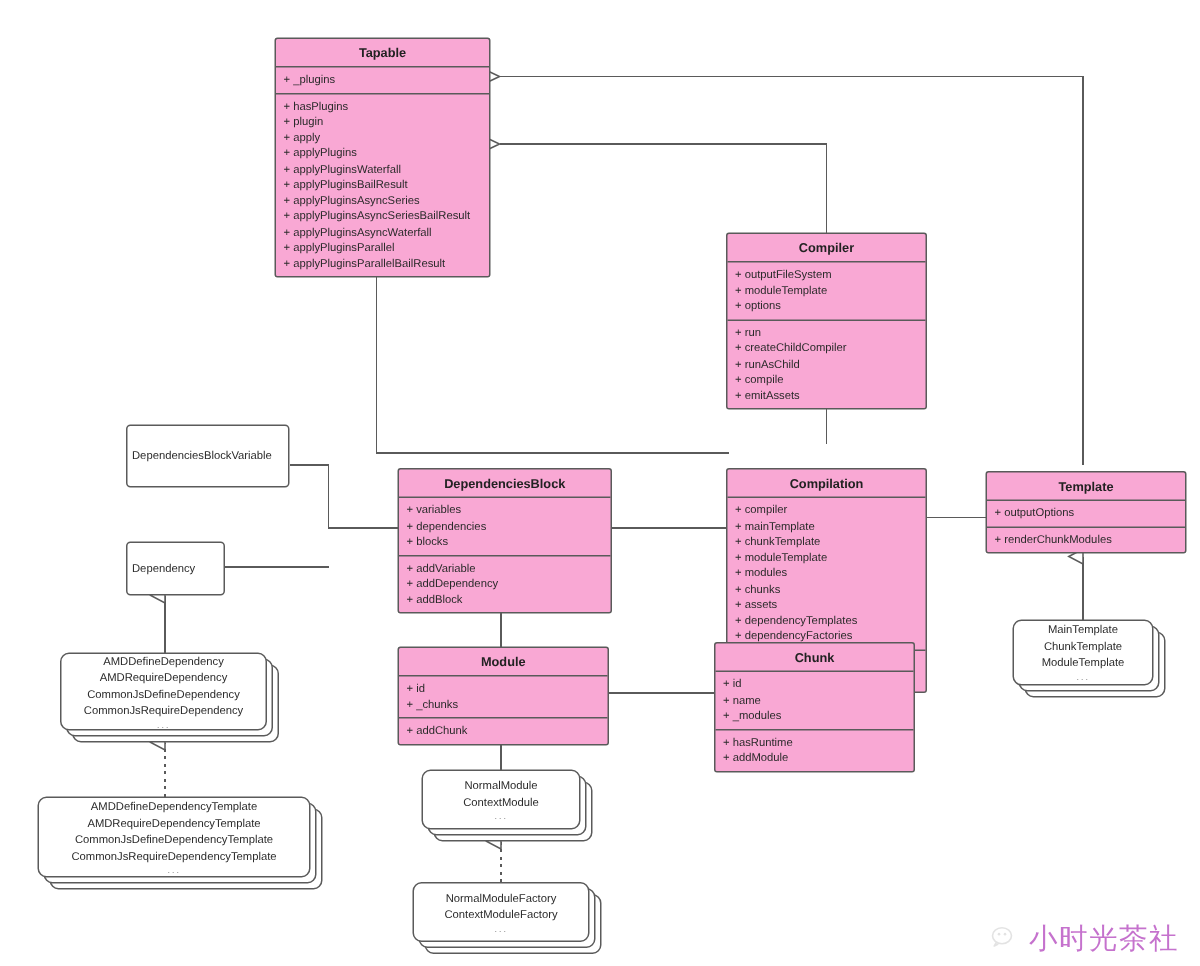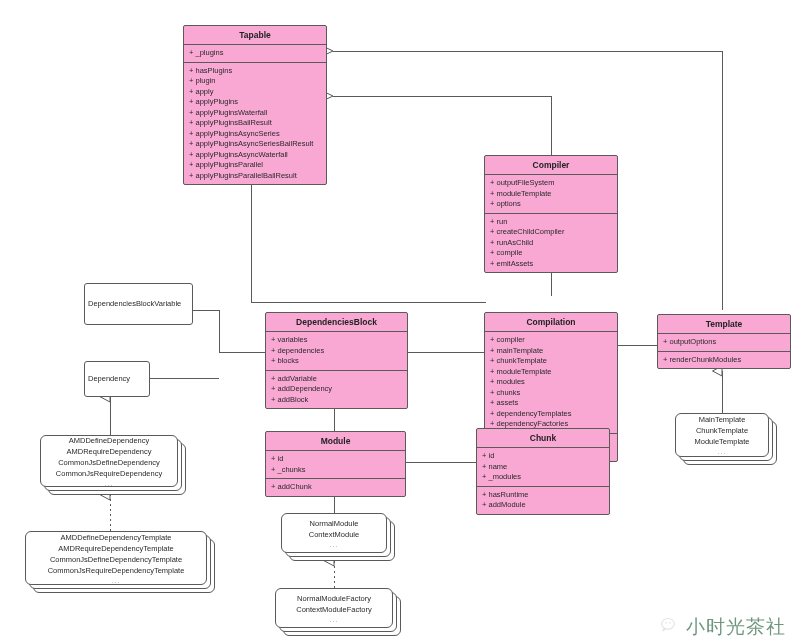--- a/index.html
+++ b/index.html
@@ -126,21 +126,21 @@
     opacity: .62;
   }
   #watermark .wx {
     width: 20px;
     height: 20px;
     color: #cfcfcf;
   }
   #watermark .wmtext {
     font-family: "DejaVu Sans", sans-serif;
     font-size: 19px;
-    color: #14532d;
+    color: #a21caf;
     letter-spacing: 1px;
     line-height: 20px;
   }
 </style>
 </head>
 <body>
 
 <div id="canvas">
 
   <svg id="edges" viewBox="0 0 800 644" xmlns="http://www.w3.org/2000/svg">

